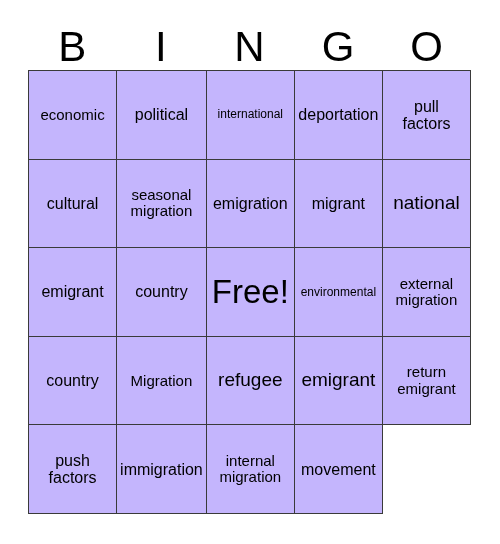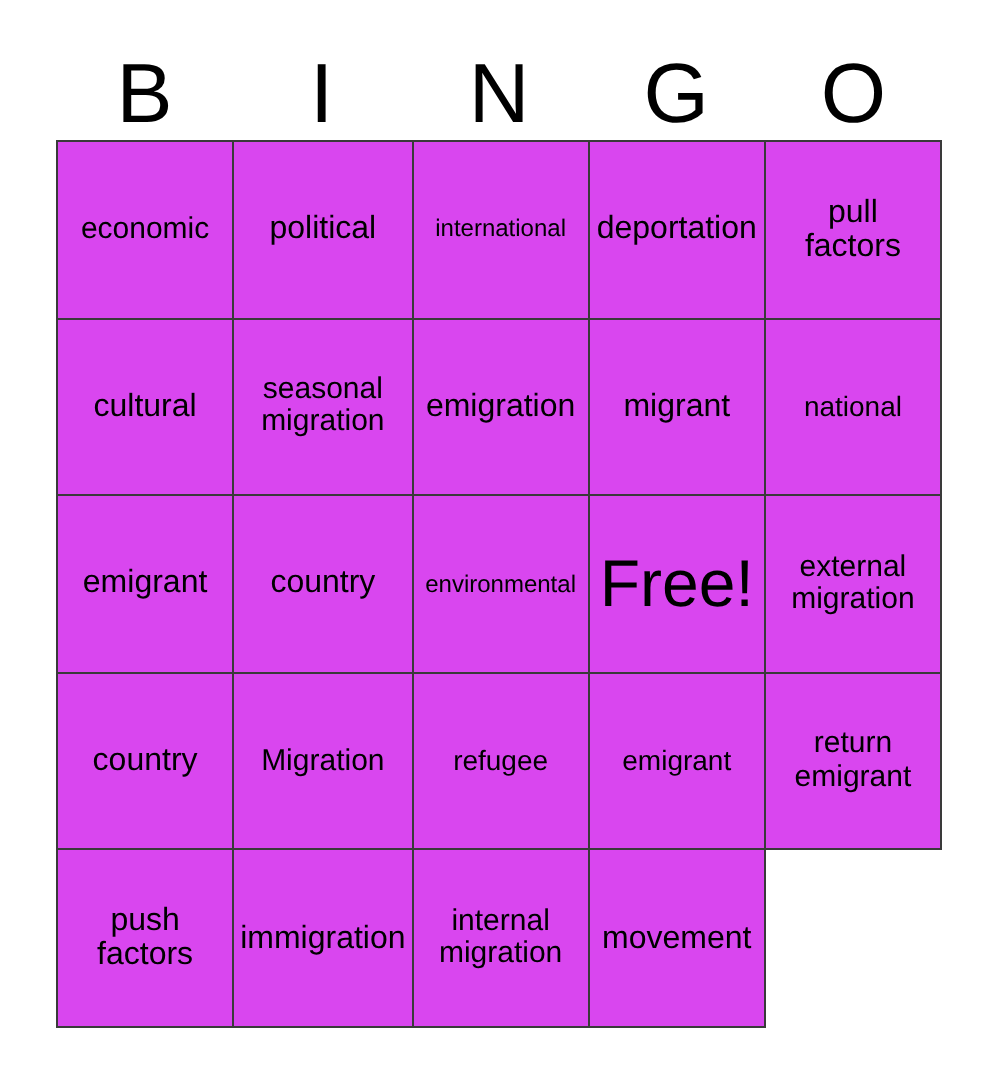--- a/index.html
+++ b/index.html
@@ -62,35 +62,35 @@
   }
   .cell {
     box-sizing: border-box;
     border-right: 1.5px solid #3a3a3a;
     border-bottom: 1.5px solid #3a3a3a;
     display: flex;
     align-items: center;
     justify-content: center;
     text-align: center;
     padding: 2px 3px;
-    background: #d946ef;
+    background: #c4b5fd;
   }
   .cell-text {
     display: block;
     width: 100%;
     line-height: 1.08;
     white-space: pre-line;
     color: #000000;
   }
 
   
   .fs-xs  { font-size: 12px; }
   .fs-sm  { font-size: 16px; }
   .fs-md  { font-size: 15px; }
-  .fs-lg  { font-size: 14px; }
+  .fs-lg  { font-size: 19px; }
   .fs-xl  { font-size: 16px; }
   .fs-free{ font-size: 33px; }
 </style>
 </head>
 <body>
 
 <div class="card">
 
   <div class="header-row">
     <div class="header-cell">B</div>
@@ -133,24 +133,24 @@
       <div class="cell">
         <span class="cell-text fs-lg">national</span>
       </div>
       <div class="cell">
         <span class="cell-text fs-sm">emigrant</span>
       </div>
       <div class="cell">
         <span class="cell-text fs-xl">country</span>
       </div>
       <div class="cell">
-        <span class="cell-text fs-xs">environmental</span>
+        <span class="cell-text fs-free">Free!</span>
       </div>
       <div class="cell">
-        <span class="cell-text fs-free">Free!</span>
+        <span class="cell-text fs-xs">environmental</span>
       </div>
       <div class="cell">
         <span class="cell-text fs-md">external
 migration</span>
       </div>
       <div class="cell">
         <span class="cell-text fs-xl">country</span>
       </div>
       <div class="cell">
         <span class="cell-text fs-md">Migration</span>

